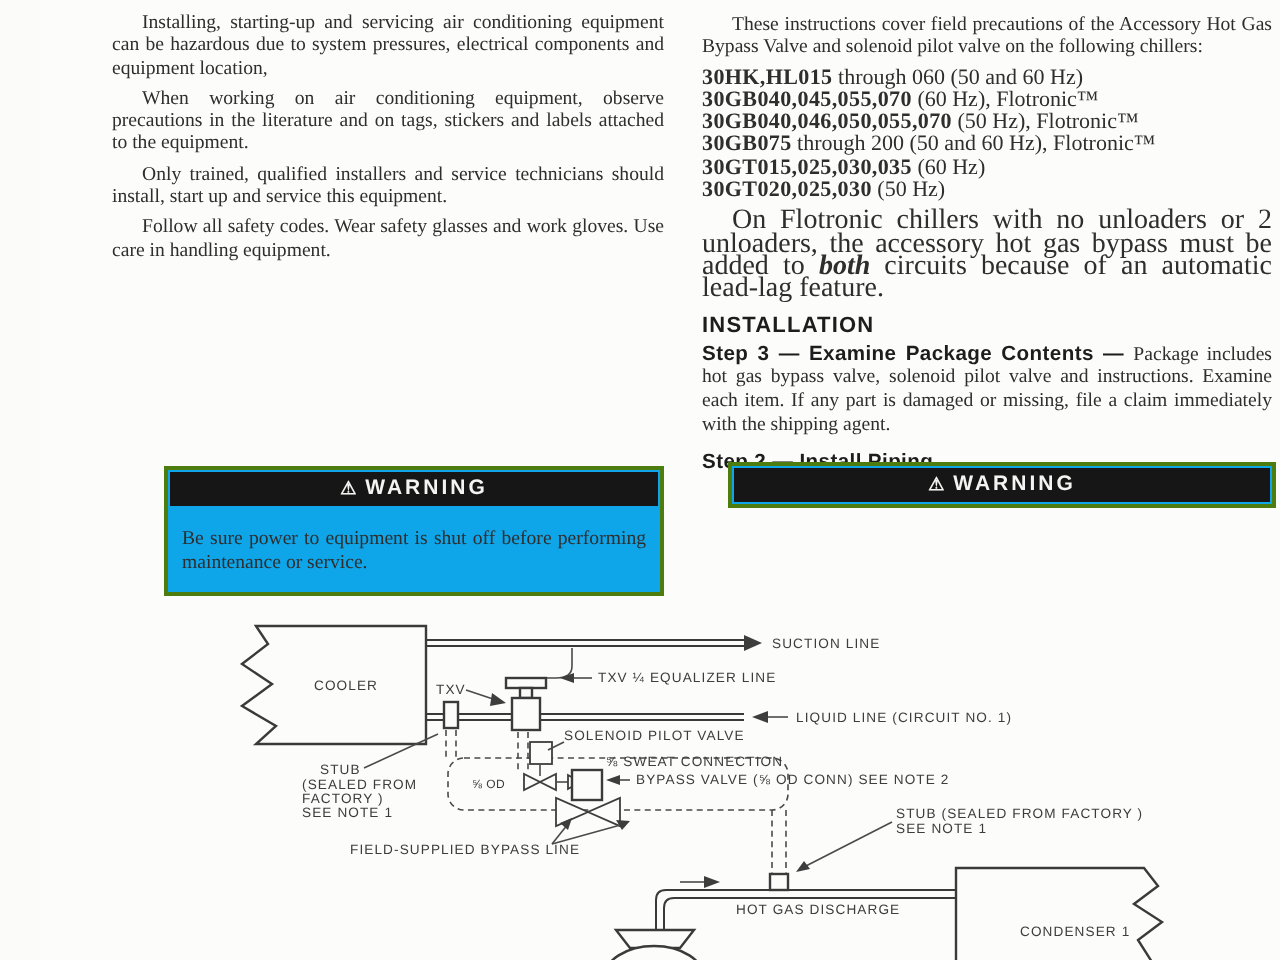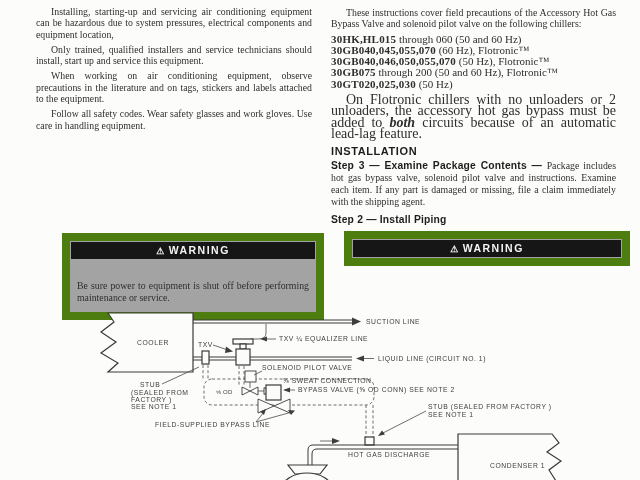--- a/index.html
+++ b/index.html
@@ -1,75 +1,76 @@
 <!DOCTYPE html>
 <html><head>
 <meta charset="utf-8">
 <style>
   html,body{margin:0;padding:0;}
   body{width:640px;height:480px;overflow:hidden;background:#fbfbfa;position:relative;
        font-family:"Liberation Serif", serif;color:#2e2e2e;}
-  .page{position:absolute;inset:0;background:#fcfcfb;}
+  .page{position:absolute;inset:0;background:#fcfcfb;margin-left:20px;}
   
   .leftcol{position:absolute;left:36px;top:6px;width:276px;}
   .rightcol{position:absolute;left:331px;top:0;width:285px;}
   .body-p{margin:0 0 4px 0;font-size:9.8px;line-height:11.3px;text-align:justify;text-indent:15px;}
   .intro-head{position:absolute;top:-11px;left:331px;width:285px;text-align:center;
       font-family:"Liberation Sans",sans-serif;font-weight:bold;font-size:11px;letter-spacing:1px;color:#222;}
   .models{margin:2px 0 0 0;}
   .model-line{font-size:11px;line-height:11.3px;white-space:nowrap;}
   .model-line b{font-weight:bold;letter-spacing:.2px;}
   .note-p{margin:4px 0 0 0;font-size:14px;line-height:11.3px;text-align:justify;text-indent:15px;}
   .note-p .bi{font-weight:bold;font-style:italic;}
   .sec-head{margin:6px 0 2px 0;text-align:left;font-family:"Liberation Sans",sans-serif;
       font-weight:bold;font-size:11px;letter-spacing:.6px;color:#1d1d1d;}
   .step-p{margin:3px 0 0 0;font-size:9.8px;line-height:11.8px;text-align:justify;}
   .step-lead{font-family:"Liberation Sans",sans-serif;font-weight:bold;font-size:10.3px;letter-spacing:.2px;color:#1d1d1d;}
   .step2{margin-top:7px;}
   
-  .warnbox{position:absolute;border:8px solid #4d7c0f;background:#a3a3a3;}
+  .warnbox{position:absolute;border:2px solid #4d7c0f;background:#0ea5e9;}
   .warn-left{left:62px;top:233px;width:246px;}
   .warn-right{left:344px;top:231px;width:270px;}
   .warnhead{background:#161616;color:#f4f4f2;margin:1px;padding:2px 0 3px;
       font-family:"Liberation Sans",sans-serif;font-weight:bold;font-size:10.5px;
       text-align:center;letter-spacing:1.5px;}
   .warnhead .tri{font-size:9px;letter-spacing:0;}
-  .warnbody{font-size:9.8px;line-height:11.5px;text-align:justify;padding:20px 7px 9px 7px;}
+  .warnbody{font-size:9.8px;line-height:11.5px;text-align:justify;padding:10px 7px 9px 7px;}
   
   .diagram{position:absolute;left:0;top:295px;width:640px;height:185px;}
   svg text{font-family:"Liberation Sans",sans-serif;font-size:6.8px;letter-spacing:.55px;fill:#3d3d3d;}
   svg text.tiny{font-size:6px;letter-spacing:.2px;}
   svg .pipe{stroke:#3a3a3a;stroke-width:1;fill:none;}
   svg .thin{stroke:#4a4a4a;stroke-width:.8;fill:none;}
   svg .dash{stroke:#4a4a4a;stroke-width:.8;fill:none;stroke-dasharray:3,2.2;}
   svg .box{fill:#fcfcfb;stroke:#3a3a3a;stroke-width:1.2;}
   svg .solid{fill:#3d3d3d;stroke:none;}
   svg .hollow{fill:#fcfcfb;stroke:#3d3d3d;stroke-width:.9;}
 </style>
 </head>
 <body>
 
 <div class="page">
 
   <div class="intro-head">INTRODUCTION</div>
 
   <div class="leftcol">
     <p class="body-p">Installing, starting-up and servicing air conditioning equipment can be hazardous due to system pressures, electrical components and equipment location,</p>
+    <p class="body-p">When working on air conditioning equipment, observe precautions in the literature and on tags, stickers and labels attached to the equipment.</p>
     <p class="body-p">Only trained, qualified installers and service technicians should install, start up and service this equipment.</p>
-    <p class="body-p">When working on air conditioning equipment, observe precautions in the literature and on tags, stickers and labels attached to the equipment.</p>
     <p class="body-p">Follow all safety codes. Wear safety glasses and work gloves. Use care in handling equipment.</p>
   </div>
 
   <div class="rightcol">
     <p class="body-p" style="margin-top:7px;">These instructions cover field precautions of the Accessory Hot Gas Bypass Valve and solenoid pilot valve on the following chillers:</p>
     <div class="models">
       <div class="model-line"><b>30HK,HL015</b><span> through 060 (50 and 60 Hz)</span></div>
       <div class="model-line"><b>30GB040,045,055,070</b><span> (60 Hz), Flotronic™</span></div>
       <div class="model-line"><b>30GB040,046,050,055,070</b><span> (50 Hz), Flotronic™</span></div>
       <div class="model-line"><b>30GB075</b><span> through 200 (50 and 60 Hz), Flotronic™</span></div>
+      <div class="model-line"><b>30GT015,025,030,035</b><span> (60 Hz)</span></div>
       <div class="model-line"><b>30GT020,025,030</b><span> (50 Hz)</span></div>
     </div>
     <p class="note-p"><span>On Flotronic chillers with no unloaders or 2 unloaders, the accessory hot gas bypass must be added to </span><span class="bi">both</span><span> circuits because of an automatic lead-lag feature.</span></p>
     <div class="sec-head">INSTALLATION</div>
     <p class="step-p"><span class="step-lead">Step 3 — Examine Package Contents — </span><span>Package includes hot gas bypass valve, solenoid pilot valve and instructions. Examine each item. If any part is damaged or missing, file a claim immediately with the shipping agent.</span></p>
     <p class="step-p step2"><span class="step-lead">Step 2 — Install Piping</span></p>
   </div>
 
   <div class="warnbox warn-left">
     <div class="warnhead"><span class="tri">⚠</span> <span>WARNING</span></div>

